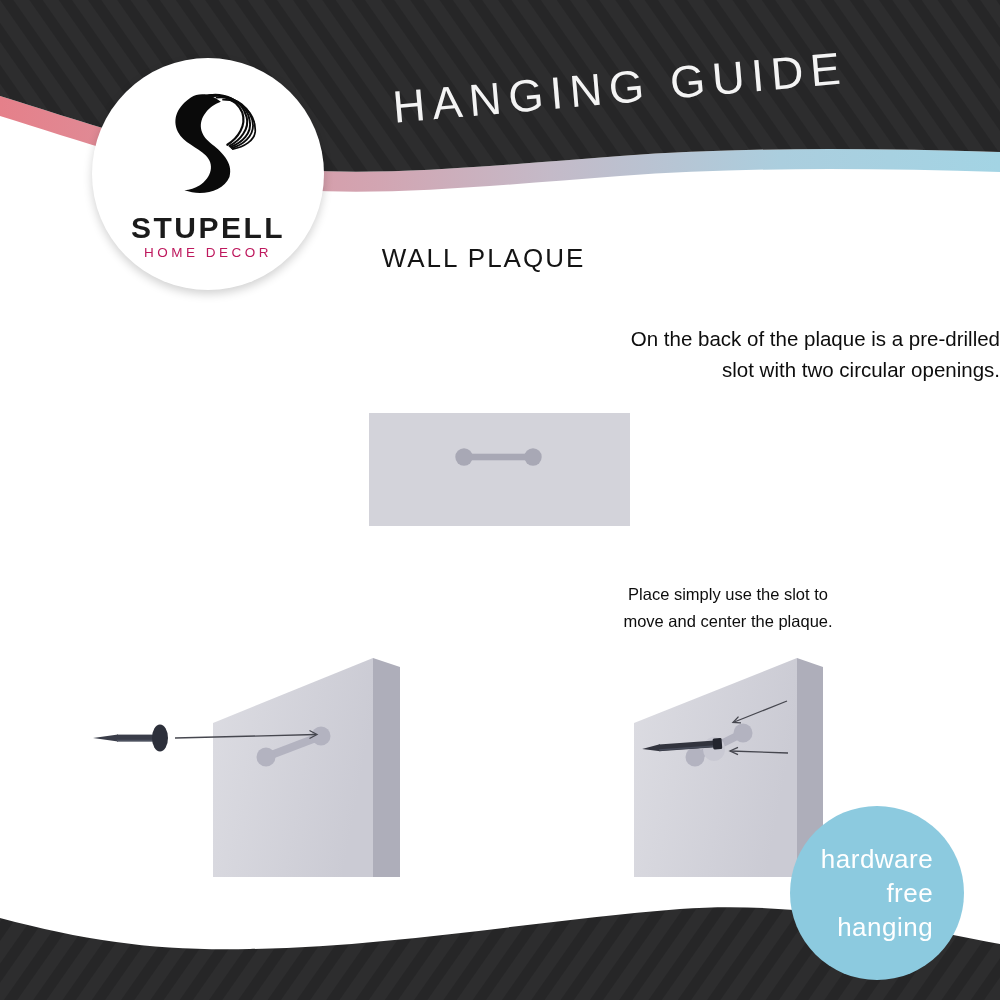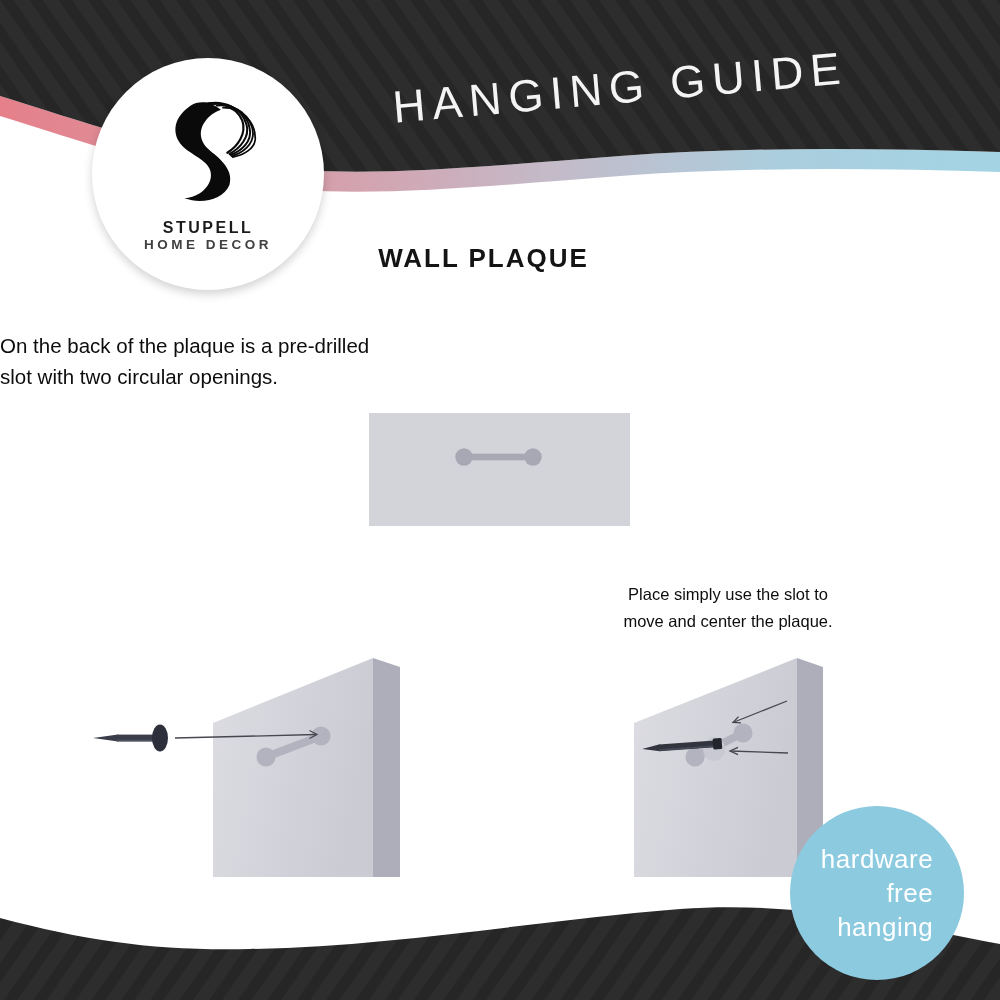--- a/index.html
+++ b/index.html
@@ -19,30 +19,30 @@
     transform:rotate(-5deg);transform-origin:50% 50%;
   }
 
   
   .logo-circle{
     top:58px;left:92px;width:232px;height:232px;border-radius:50%;
     background:#ffffff;z-index:3;
     box-shadow:0 4px 10px rgba(0,0,0,0.18);
     display:flex;flex-direction:column;align-items:center;justify-content:center;
   }
-  .logo-brand{font-size:16px;font-weight:700;letter-spacing:2.5px;color:#1b1b1b;margin-top:4px;}
-  .logo-tagline{font-size:13.5px;font-weight:700;letter-spacing:3.5px;color:#404040;}
+  .logo-brand{font-size:30px;font-weight:700;letter-spacing:2.5px;color:#1b1b1b;margin-top:4px;}
+  .logo-tagline{font-size:13.5px;font-weight:400;letter-spacing:3.5px;color:#be185d;}
 
   
   .section-title{
     top:243px;left:0;width:967px;text-align:center;z-index:1;
-    font-size:26px;font-weight:700;letter-spacing:2px;color:#141414;white-space:pre-line;
+    font-size:26px;font-weight:400;letter-spacing:2px;color:#141414;white-space:pre-line;
   }
   .intro-text{
-    top:331px;left:0;width:1000px;text-align:left;z-index:1;
+    top:324px;left:0;width:1000px;text-align:right;z-index:1;
     font-size:20.5px;font-weight:500;color:#0d0d0d;line-height:1.5;white-space:pre-line;
   }
   .caption{
     z-index:1;text-align:center;font-size:16.5px;font-weight:500;color:#0d0d0d;
     line-height:1.65;white-space:pre-line;
   }
   .caption-left{top:581px;left:85px;width:400px;}
   .caption-right{top:581px;left:563px;width:330px;}
 
   

